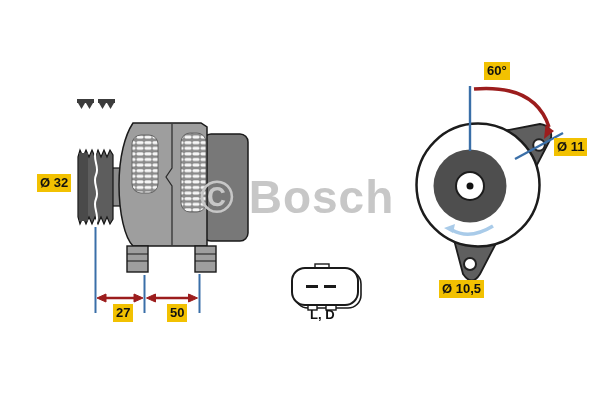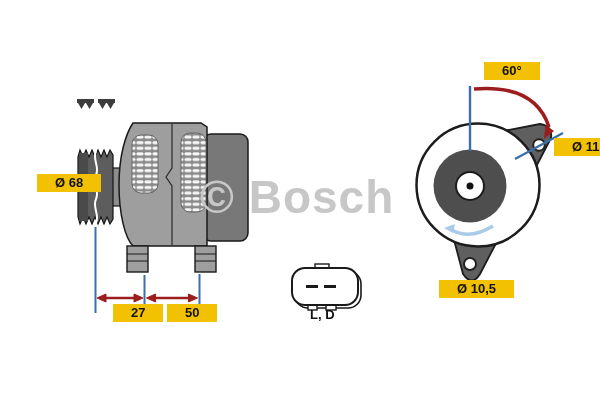--- a/index.html
+++ b/index.html
@@ -9,21 +9,21 @@
   }
   #drawing{position:absolute;left:0;top:0;z-index:1;}
   .watermark{
     position:absolute;left:200px;top:172px;z-index:2;
     font-family:"Liberation Sans", sans-serif;
     font-size:46px;font-weight:bold;color:#c7c7c7;line-height:1.1;
     letter-spacing:1px;white-space:nowrap;text-align:center;
   }
   .tag{
     position:absolute;z-index:3;background:#F2C101;color:#111;
-    font-size:13px;font-weight:bold;line-height:16px;padding:1px 18px;
+    font-size:13px;font-weight:bold;line-height:16px;padding:1px 3px;
     white-space:nowrap;
   }
   .tag.blue{background:#AECDE7;}
   .plain-label{
     position:absolute;z-index:3;color:#111;font-size:13px;font-weight:bold;
     white-space:nowrap;
   }
 </style>
 </head>
 <body>
@@ -130,21 +130,21 @@
       <rect x="292" y="268" width="66" height="37" rx="13" fill="#ffffff" stroke="#1a1a1a" stroke-width="2"></rect>
       <g fill="#1a1a1a">
         <rect x="306" y="285" width="12" height="3"></rect>
         <rect x="324" y="285" width="12" height="3"></rect>
       </g>
     </g>
   </svg>
 
   <div class="watermark">© Bosch</div>
 
-  <div class="tag" style="left:37px;top:174px;">Ø 68</div>
+  <div class="tag" style="left:37px;top:174px;">Ø 32</div>
   <div class="tag" style="left:113px;top:304px;">27</div>
   <div class="tag" style="left:167px;top:304px;">50</div>
   <div class="tag" style="left:484px;top:62px;">60°</div>
   <div class="tag" style="left:554px;top:138px;">Ø 11</div>
   <div class="tag" style="left:439px;top:280px;">Ø 10,5</div>
   <div class="plain-label" style="left:310px;top:307px;">L, D</div>
 
 </div>
 
 </body></html>

